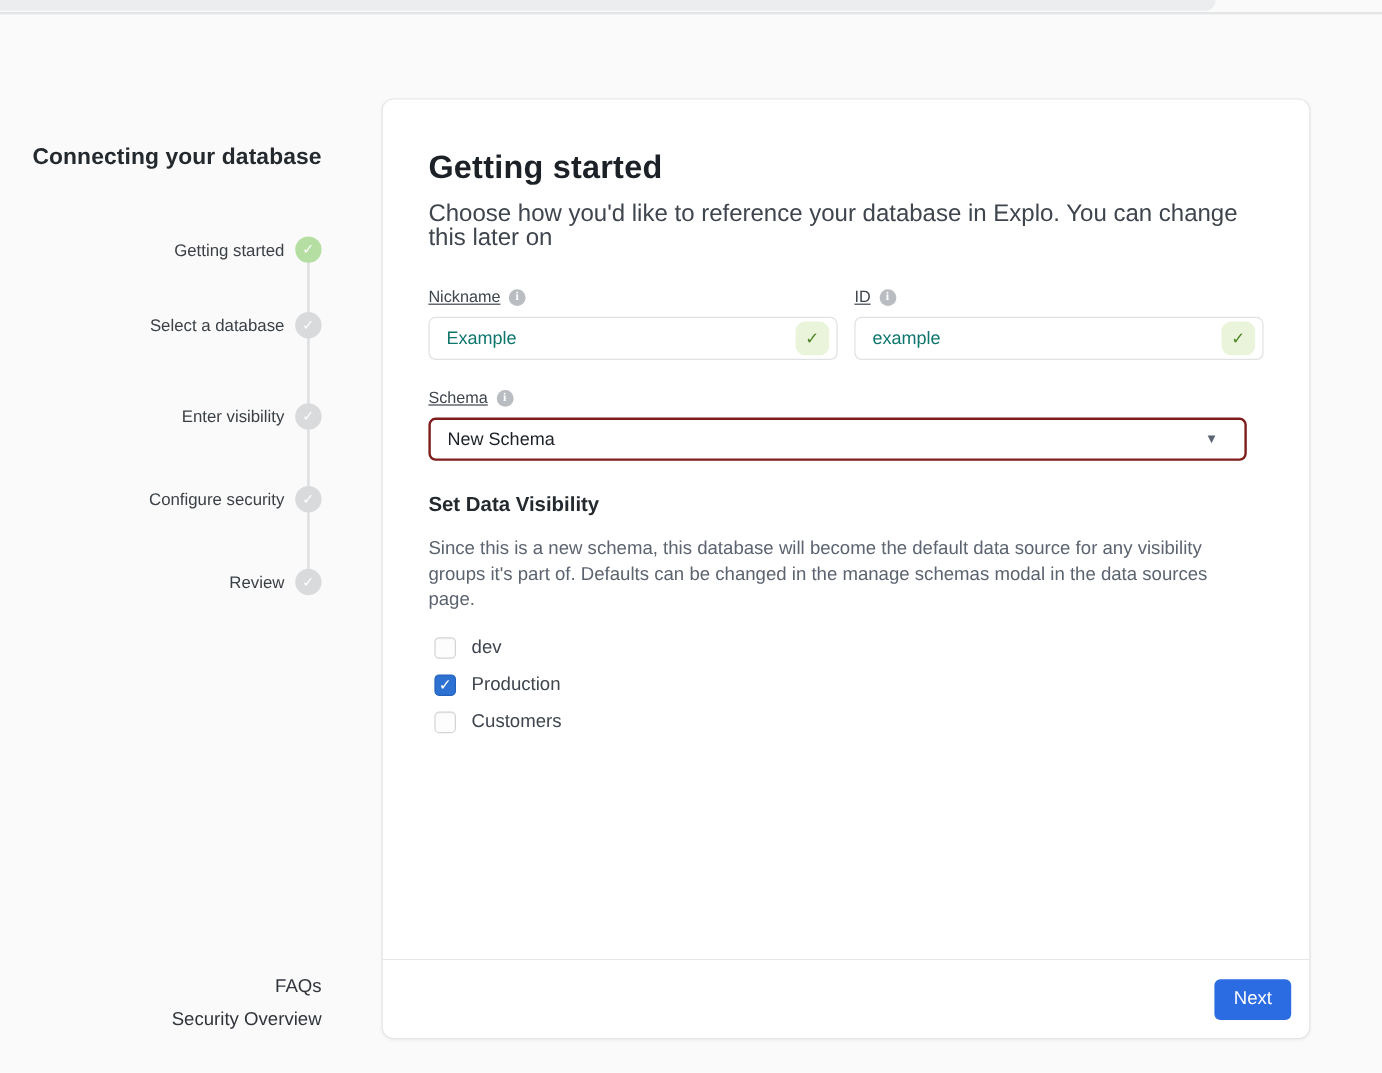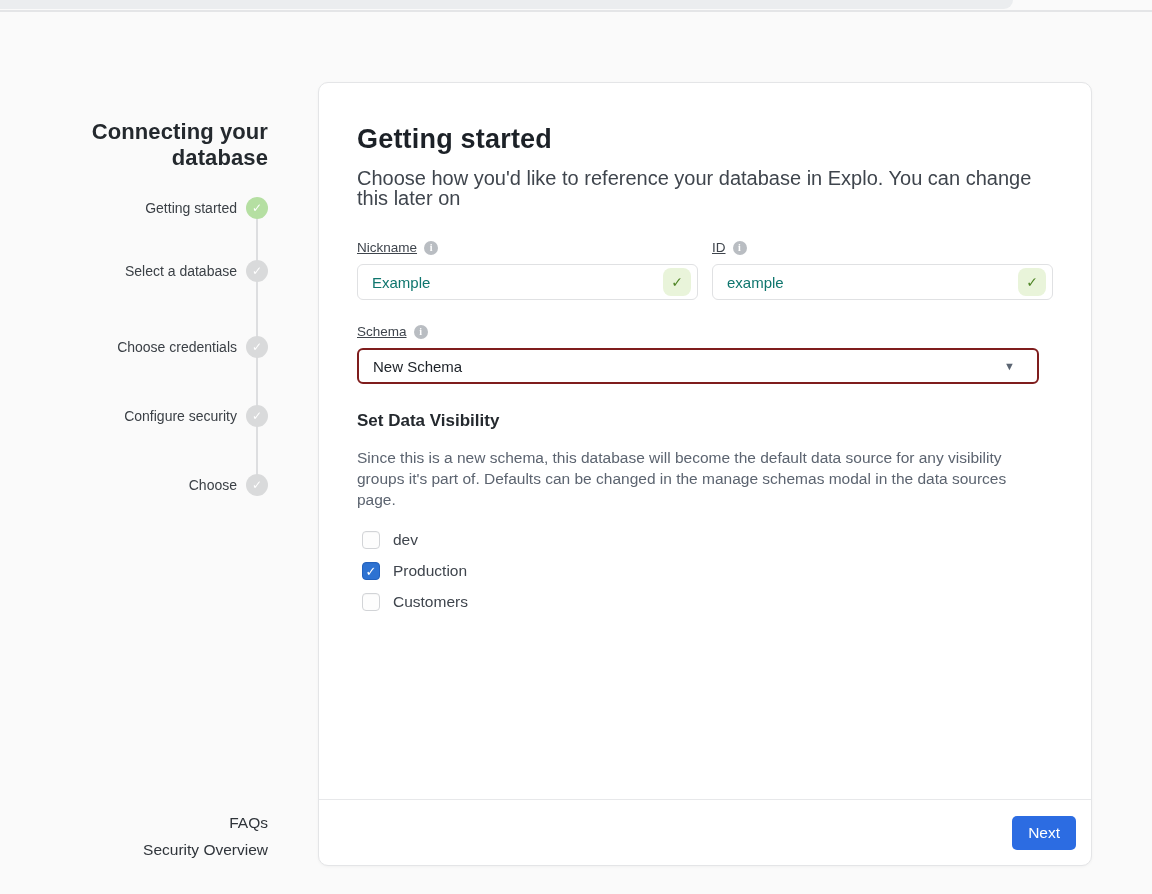--- a/index.html
+++ b/index.html
@@ -20,21 +20,21 @@
   }
   .chrome-line {
     position: absolute; left: 0; top: 10px; width: 1152px; height: 2px;
     background: #e4e5e7;
   }
 
   
   .sidebar { position: absolute; left: 0; top: 0; width: 268px; height: 894px; }
   .sidebar-title {
     position: absolute; top: 119px; right: 0; width: 268px;
-    text-align: right; font-size: 22px; font-weight: 600; color: #24292e;
+    text-align: right; font-size: 19px; font-weight: 600; color: #24292e;
     line-height: 26px; letter-spacing: .1px;
   }
   .steps { position: absolute; top: 0; right: 0; width: 268px; }
   .step-line {
     position: absolute; left: 256px; top: 208px; width: 2px; height: 277px;
     background: #dddee0;
   }
   .step {
     position: absolute; right: 0; width: 268px; height: 22px;
     display: flex; align-items: center; justify-content: flex-end; gap: 9px;
@@ -164,29 +164,29 @@
 
     <div class="step step-0 complete">
       <span class="step-label">Getting started</span>
       <span class="step-dot">✓</span>
     </div>
     <div class="step step-1">
       <span class="step-label">Select a database</span>
       <span class="step-dot">✓</span>
     </div>
     <div class="step step-2">
-      <span class="step-label">Choose credentials</span>
+      <span class="step-label">Enter visibility</span>
       <span class="step-dot">✓</span>
     </div>
     <div class="step step-3">
       <span class="step-label">Configure security</span>
       <span class="step-dot">✓</span>
     </div>
     <div class="step step-4">
-      <span class="step-label">Choose</span>
+      <span class="step-label">Review</span>
       <span class="step-dot">✓</span>
     </div>
   </div>
 
   <div class="sidebar-links">
     <span class="sidebar-link">FAQs</span>
     <span class="sidebar-link">Security Overview</span>
   </div>
 </div>
 

